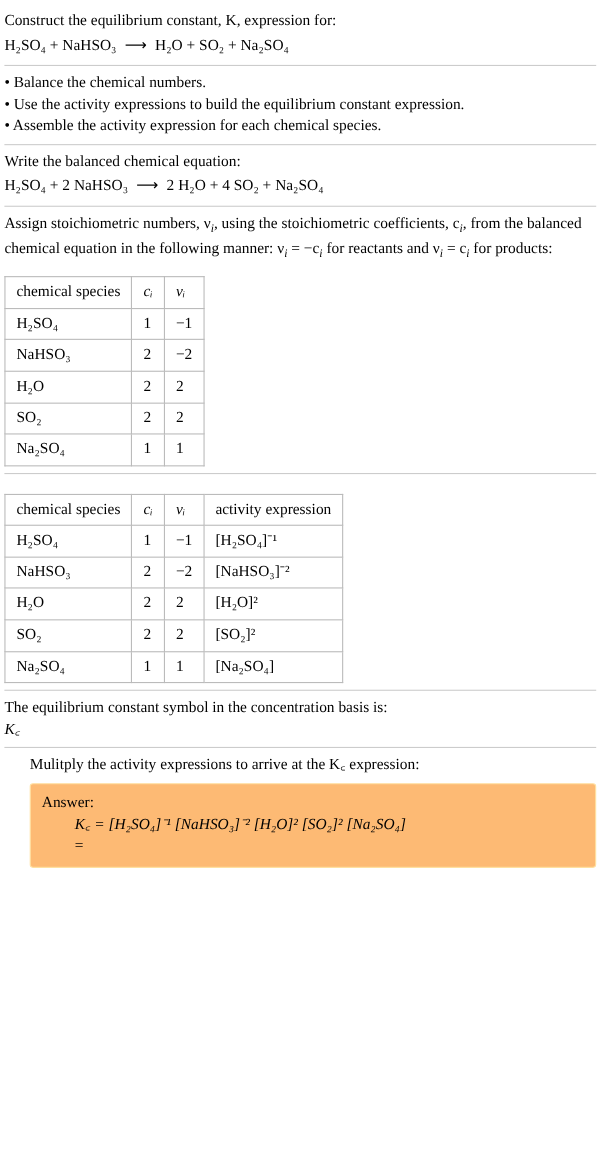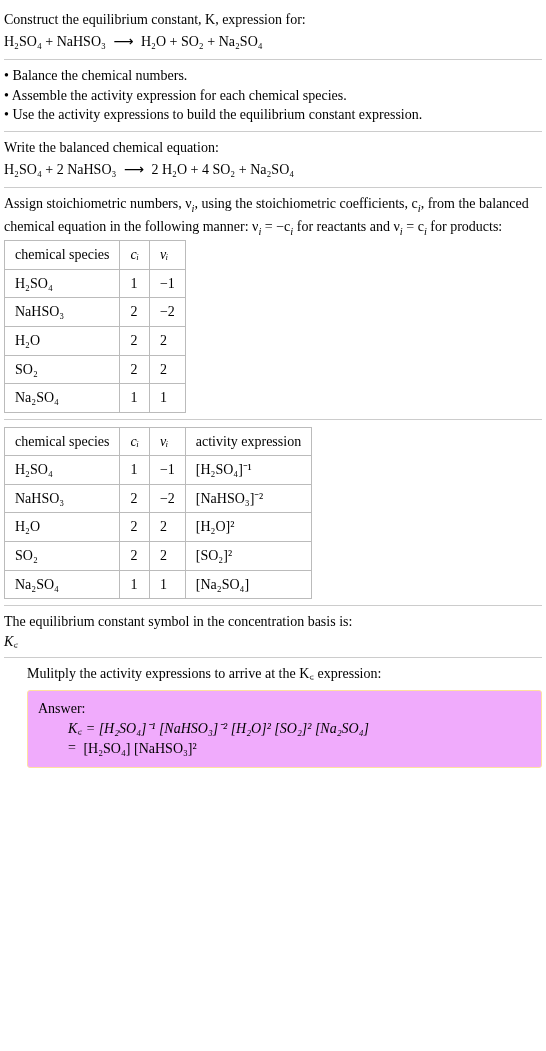--- a/index.html
+++ b/index.html
@@ -13,35 +13,35 @@
   }
   .section {
     border-bottom: 1px solid #ccc;
     padding: 6px 0;
   }
   .section:last-child { border-bottom: none; }
   sub { font-size: 0.75em; }
   .arrow { padding: 0 4px; }
   table.data {
     border-collapse: collapse;
-    margin-top: 1px;
+    margin-top: 12px;
     padding-left: 28px;
   }
   table.data th, table.data td {
     border: 1px solid #bbb;
     padding: 4px 10px;
     text-align: left;
     font-weight: normal;
   }
   table.data th { background: #fff; }
   .italic { font-style: italic; }
   .formula-line { margin: 2px 0; }
   .answer-box {
     border: 1px solid #ffe0a0;
-    background: #f0abfc;
+    background: #fdba74;
     padding: 8px 10px;
     margin-top: 6px;
     border-radius: 3px;
   }
   .frac {
     display: inline-block;
     vertical-align: middle;
     text-align: center;
   }
   .frac .num {
@@ -64,22 +64,22 @@
   </div>
   <div class="formula-line">
     <span>H₂SO₄ + NaHSO₃</span>
     <span class="arrow">⟶</span>
     <span>H₂O + SO₂ + Na₂SO₄</span>
   </div>
 </div>
 
 <div class="section">
   <div>• Balance the chemical numbers.</div>
+  <div>• Use the activity expressions to build the equilibrium constant expression.</div>
   <div>• Assemble the activity expression for each chemical species.</div>
-  <div>• Use the activity expressions to build the equilibrium constant expression.</div>
 </div>
 
 <div class="section">
   <div>Write the balanced chemical equation:</div>
   <div class="formula-line">
     <span>H₂SO₄ + 2 NaHSO₃</span>
     <span class="arrow">⟶</span>
     <span>2 H₂O + 4 SO₂ + Na₂SO₄</span>
   </div>
 </div>
@@ -175,17 +175,16 @@
 <div class="section" style="border-bottom:none;margin-left:23px;">
   <div>Mulitply the activity expressions to arrive at the K꜀ expression:</div>
   <div class="answer-box">
     <div>Answer:</div>
     <div class="eq-indent">
       <span class="italic">K꜀ = [H₂SO₄]⁻¹ [NaHSO₃]⁻² [H₂O]² [SO₂]² [Na₂SO₄]</span>
     </div>
     <div class="eq-indent">
       <span>= </span>
       <span class="frac">
-        <span class="den">[H₂SO₄] [NaHSO₃]²</span>
       </span>
     </div>
   </div>
 </div>
 
 </body></html>

